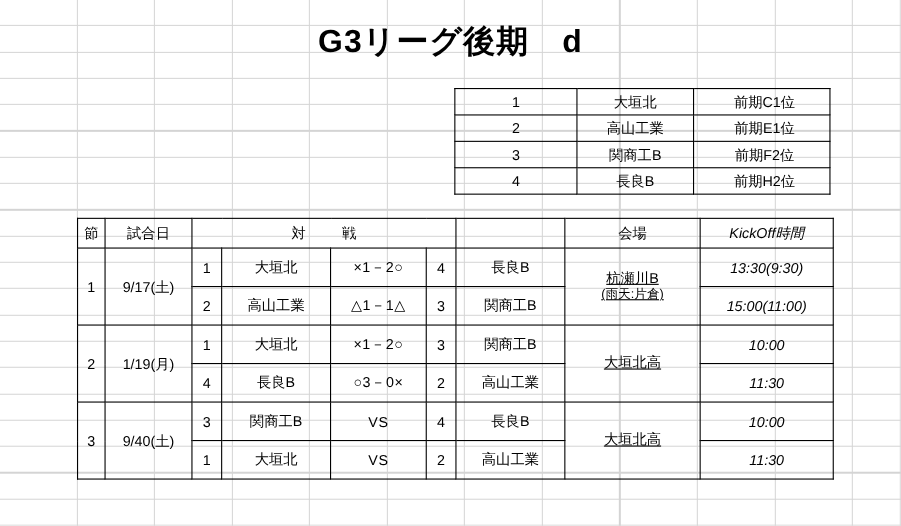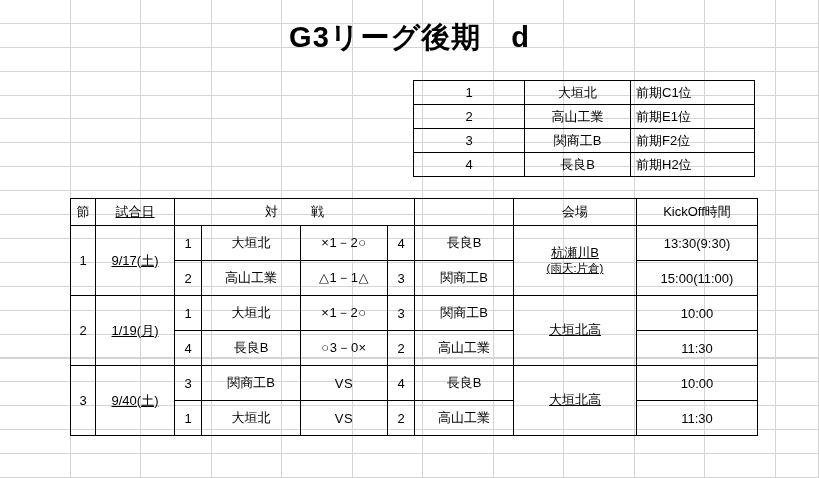--- a/index.html
+++ b/index.html
@@ -60,38 +60,38 @@
   .seed-table {
     position: absolute;
     left: 413px;
     top: 80px;
   }
   .seed-table td {
     height: 23px;
   }
   .seed-no { width: 110px; }
   .seed-team { width: 105px; }
-  .seed-note { width: 118px; text-align: left; padding-left: 5px; }
+  .seed-note { width: 118px; text-align: center; padding-left: 5px; }
 
   
   .fixtures {
     position: absolute;
     left: 70px;
     top: 198px;
   }
   .fixtures td { height: 26px; }
   .col-sec   { width: 24px; }
-  .col-date  { width: 78px; text-decoration: underline; }
+  .col-date  { width: 78px; }
   .col-hno1  { width: 26px; }
   .col-home  { width: 98px; }
   .col-score { width: 86px; }
   .col-hno2  { width: 26px; }
   .col-away  { width: 98px; }
   .col-venue { width: 122px; }
-  .col-kick  { width: 120px; }
+  .col-kick  { width: 120px; font-style: italic; }
 
   .hdr { font-size: 13px; }
   .hdr-vs { letter-spacing: 10px; padding-left: 10px; font-family: Liberation Serif, serif; }
   .venue-cell { font-size: 13px; line-height: 1.25; text-decoration: underline; }
   .venue-sub { font-size: 11.5px; display: block; }
   .row-tall td { height: 34px; }
   .score { letter-spacing: 0.5px; margin-left: 32px; }
 </style>
 </head>
 <body>

